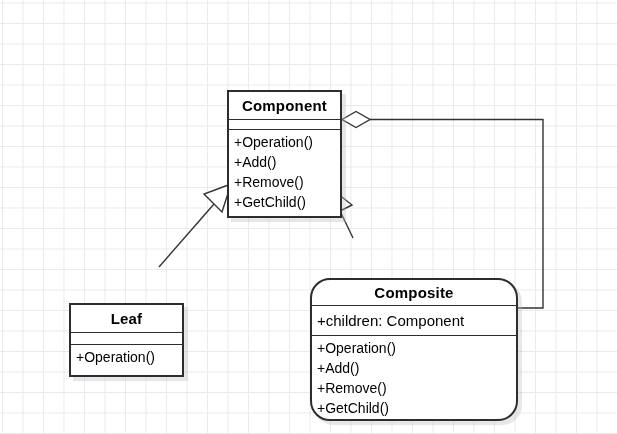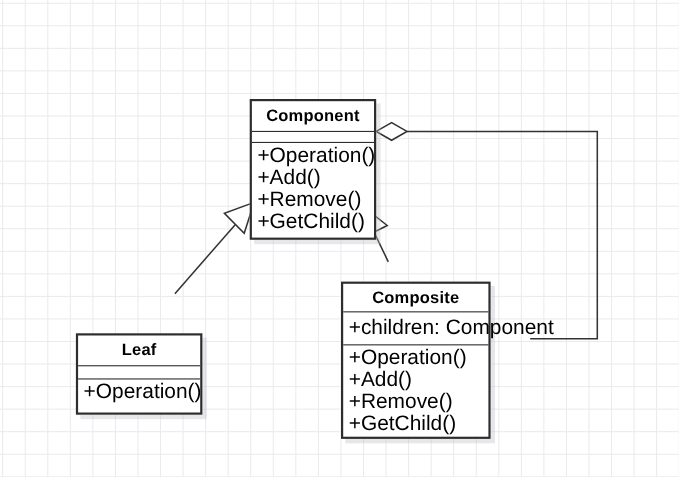--- a/index.html
+++ b/index.html
@@ -43,42 +43,42 @@
     font-weight: bold;
     font-size: 15px;
     letter-spacing: 0.2px;
     white-space: nowrap;
   }
   .sec-attrs {
     box-sizing: border-box;
     flex: 0 0 auto;
     border-bottom: 1px solid #2d2d2d;
     display: flex; flex-direction: column; justify-content: center;
-    font-size: 19px;
+    font-size: 15px;
     padding: 0 5px;
   }
   .sec-methods {
     box-sizing: border-box;
     flex: 1 1 auto;
-    font-size: 19px;
+    font-size: 14px;
     padding: 2px 5px 0 5px;
     overflow: hidden;
   }
   .member { line-height: 20px; white-space: nowrap; }
 
   
   #class-component { left: 227px; top: 58px;  width: 115px; height: 128px; }
   #class-component .sec-title { height: 28px; }
   #class-component .sec-attrs { height: 10px; }
 
   #class-leaf      { left: 69px;  top: 271px; width: 115px; height: 74px; }
   #class-leaf .sec-title { height: 28px; }
   #class-leaf .sec-attrs { height: 12px; }
 
-  #class-composite { left: 310px; top: 224px; width: 136px; height: 143px; }
+  #class-composite { left: 310px; top: 246px; width: 208px; height: 143px; border-radius: 20px; }
   #class-composite .sec-title { height: 26px; }
   #class-composite .sec-attrs { height: 30px; }
 </style>
 </head>
 <body>
 
 <div class="canvas">
 
   <svg class="connectors" viewBox="0 0 617 434" xmlns="http://www.w3.org/2000/svg">
 

